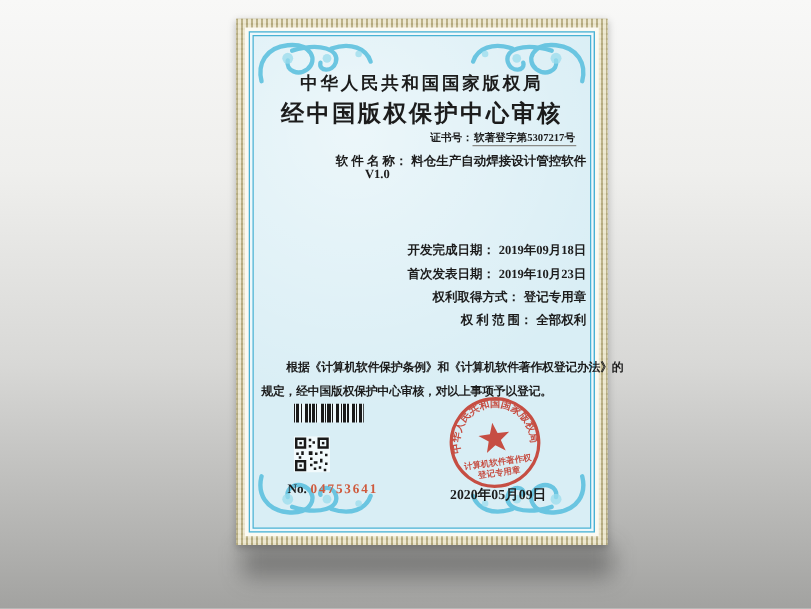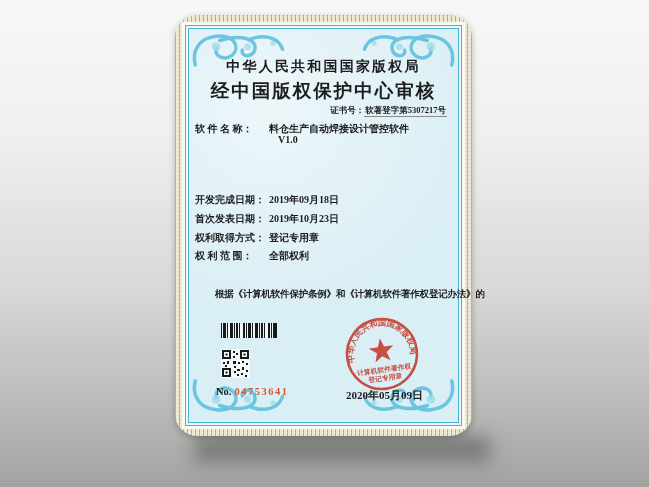--- a/index.html
+++ b/index.html
@@ -7,27 +7,26 @@
     width:649px;height:487px;overflow:hidden;position:relative;
     font-family:"Liberation Serif","DejaVu Serif",serif;
     background:linear-gradient(180deg,#f8f8f7 0%,#efefed 28%,#d8d8d6 60%,#b3b3b1 88%,#a2a2a0 100%);
   }
   .stage{position:absolute;inset:0;}
   .cert-shadow{
     position:absolute;left:194px;top:436px;width:296px;height:26px;
     background:rgba(40,40,40,0.38);filter:blur(9px);border-radius:4px;
   }
   .certificate{
-    position:absolute;left:175px;top:15px;width:297px;height:421px;
+    position:absolute;left:189px;top:15px;width:297px;height:421px;
     box-sizing:border-box;padding:7px;
     background:
       repeating-linear-gradient(90deg,rgba(179,169,125,.85) 0 1.5px,rgba(238,233,210,.9) 1.5px 4px),
       repeating-linear-gradient(0deg,#b3a97d 0 1.5px,#eee9d2 1.5px 4px);
     box-shadow:0 2px 6px rgba(0,0,0,.25);
-    border-radius:22px;
   }
   .white-mat{box-sizing:border-box;width:100%;height:100%;padding:3px;background:#fbfaf2;}
   .blue-panel{
     box-sizing:border-box;position:relative;width:100%;height:100%;
     background:
       radial-gradient(circle at 30% 20%,rgba(255,255,255,.5),rgba(255,255,255,0) 60%),
       #d9eef5;
     border:1px solid #49b2d4;
     box-shadow:inset 0 0 0 2px #eef8fb,inset 0 0 0 3px #49b2d4;
     color:#1c1c1c;
@@ -37,21 +36,21 @@
   .orn.tl{left:4px;top:4px;}
   .orn.tr{right:4px;top:4px;transform:scaleX(-1);}
   .orn.bl{left:4px;bottom:4px;height:52px;transform:scaleY(-1);}
   .orn.br{right:4px;bottom:4px;height:52px;transform:scale(-1,-1);}
   .authority{position:absolute;top:32px;left:0;right:0;text-align:center;
     font-size:14px;font-weight:bold;letter-spacing:2.2px;}
   .cert-title{position:absolute;top:52px;left:0;right:0;text-align:center;
     font-size:18.5px;font-weight:bold;letter-spacing:2px;}
   .cert-no{position:absolute;top:79px;right:14px;font-size:8.5px;font-weight:bold;white-space:nowrap;}
   .cert-no .num{border-bottom:1px solid #8a8a86;padding:0 1px 1px 1px;}
-  .row{position:absolute;left:9px;right:6px;font-size:10px;font-weight:bold;white-space:nowrap;}
+  .row{position:absolute;left:9px;right:6px;font-size:10px;font-weight:bold;white-space:nowrap;text-align:right;}
   .row .lbl{display:inline-block;width:71px;}
   .row .val{margin-left:3px;}
   .ver-line{position:absolute;left:92px;font-size:10px;font-weight:bold;}
   .stmt{position:absolute;left:9px;right:4px;font-size:9.5px;font-weight:bold;
     letter-spacing:-0.2px;white-space:nowrap;}
   .stmt.indent{padding-left:20px;}
   .barcode{position:absolute;left:35px;top:297px;width:56px;height:15px;
     background:repeating-linear-gradient(90deg,
       #191919 0 1px,#eef7fa 1px 2px,#191919 2px 4.5px,#eef7fa 4.5px 5.5px,
       #191919 5.5px 6.5px,#eef7fa 6.5px 9px,#191919 9px 11.5px,#eef7fa 11.5px 12.5px);}
@@ -134,20 +133,21 @@
         <div class="row" style="top:205px">
           <span class="lbl">权利取得方式：</span><span class="val">登记专用章</span>
         </div>
 
         <div class="row" style="top:223px">
           <span class="lbl">权 利 范 围：</span><span class="val">全部权利</span>
         </div>
 
 
         <div class="stmt indent" style="top:262px">根据《计算机软件保护条例》和《计算机软件著作权登记办法》的</div>
+        <div class="stmt" style="top:281px">规定，经中国版权保护中心审核，对以上事项予以登记。</div>
 
         <div class="barcode"></div>
 
         <div class="qr">
           <svg viewBox="0 0 29 29" width="29" height="29">
             <rect x="0" y="0" width="29" height="29" fill="#f2fafc"></rect>
             <g fill="#191919">
               <rect x="1" y="1" width="9" height="9"></rect>
                 <rect x="19" y="1" width="9" height="9"></rect>
               <rect x="1" y="19" width="9" height="9"></rect>

